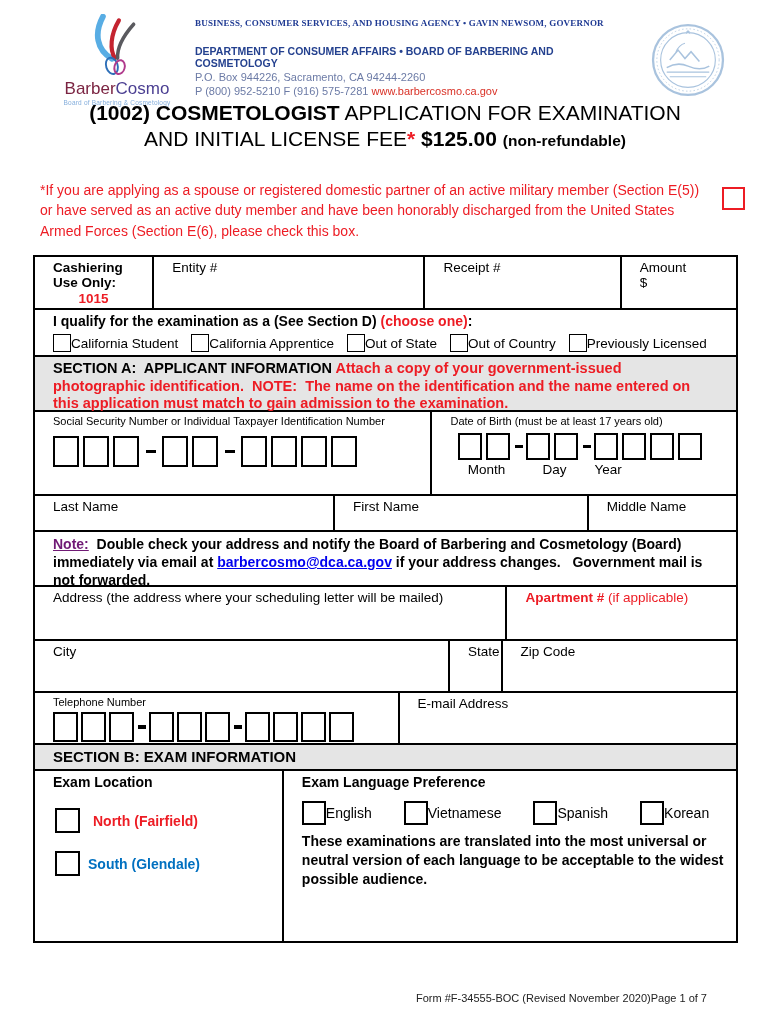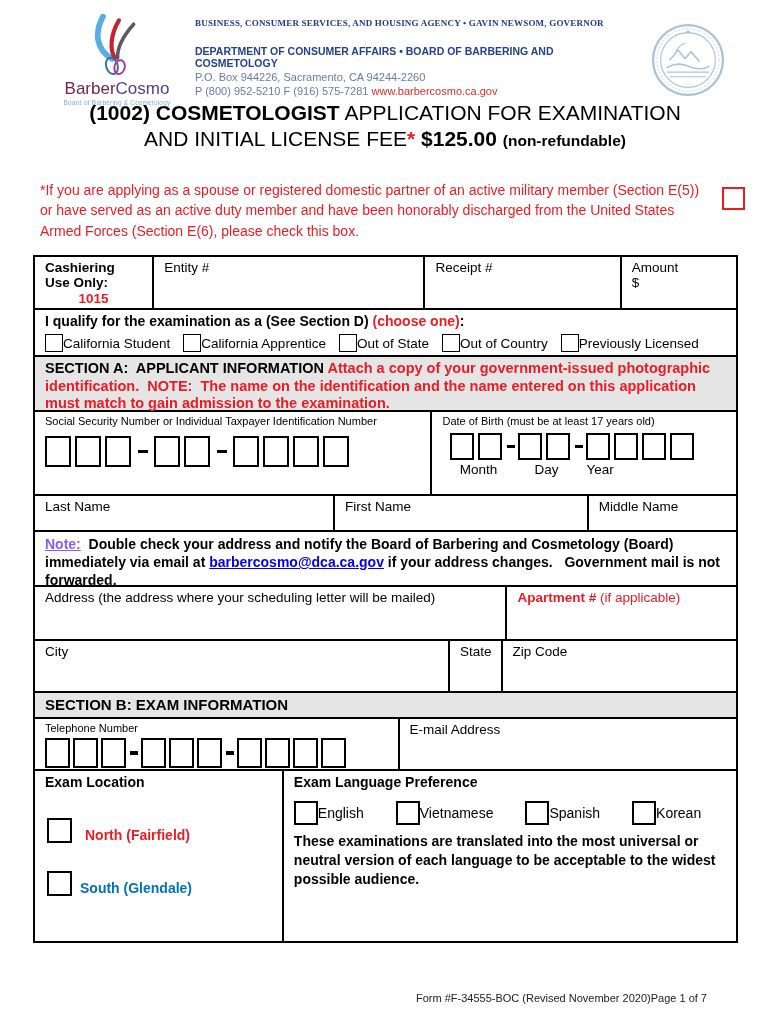--- a/index.html
+++ b/index.html
@@ -30,21 +30,21 @@
 
   
   .military{position:absolute;top:180px;left:40px;width:700px}
   .military-text{color:#ED1C24;font-size:14px;line-height:1.45;width:662px}
   .military-checkbox{position:absolute;top:7px;left:682px;width:23px;height:23px;border:2.5px solid #ED1C24;background:#fff;display:inline-block;cursor:pointer}
 
   
   .tbl{position:absolute;top:255px;left:33px;width:705px;border:2px solid #000;background:#fff}
   .row{display:flex;border-bottom:2px solid #000}
   .row:last-child{border-bottom:none}
-  .cell{border-right:2px solid #000;padding:3px 10px;font-size:13.5px;position:relative}
+  .cell{border-right:2px solid #000;padding:3px 18px;font-size:13.5px;position:relative}
   .cell:last-child{border-right:none}
   .sect{background:#E5E5E5;font-weight:bold}
 
   .r-cashier{height:53px}
   .c-cash{width:17%;font-weight:bold}
   .c-entity{width:38.7%}
   .c-receipt{width:28%}
   .c-amount{width:16.3%}
   .cash-code{text-align:center;font-weight:bold;color:#ED1C24;margin-top:1px}
 
@@ -78,21 +78,21 @@
   .dob-labels .dl{width:56px;text-align:center}
   .dob-labels .yl{width:112px;text-align:left}
 
   .r-names{height:36px}
   .c-last{width:42.8%}
   .c-first{width:36.2%}
   .c-middle{width:21%}
 
   .r-note{height:55px}
   .note-text{font-size:14px;font-weight:bold;line-height:1.3;white-space:pre-wrap}
-  .note-label{color:#8b5cf6;text-decoration:underline}
+  .note-label{color:#701a75;text-decoration:underline}
   .email-link{color:#0000EE;text-decoration:underline;cursor:pointer}
 
   .r-address{height:54px}
   .c-addr{width:67.4%}
   .c-apt{width:32.6%}
   .apt-label{color:#ED1C24;font-weight:bold}
   .apt-note{color:#ED1C24}
 
   .r-city{height:52px}
   .c-city{width:59.2%}
@@ -104,21 +104,21 @@
   .c-email{width:48%}
   .c-tel .boxes{margin-top:2px}
 
   .r-secB{height:26px}
   .secB-text{font-size:15px;font-weight:bold}
 
   .r-exam{height:170px}
   .c-loc{width:35.5%}
   .c-lang{width:64.5%}
   .loc-label,.lang-label{font-weight:bold;font-size:14px}
-  .loc-opt{display:flex;align-items:flex-end;margin-top:28px;margin-left:2px}
+  .loc-opt{display:flex;align-items:center;margin-top:18px;margin-left:2px}
   .loc-opt .txt{font-weight:bold;font-size:14px;margin-left:13px}
   .txt-north{color:#ED1C24}
   .txt-south{color:#0070C0;margin-left:8px !important}
   .lang-opts{display:flex;align-items:center;margin-top:11px;gap:32px}
   .lang-opt{display:inline-flex;align-items:center;font-size:14px;cursor:pointer}
   .lang-note{font-weight:bold;font-size:14px;line-height:1.35;margin-top:7px;width:455px}
 
   
   .footer{position:absolute;top:992px;left:55px;width:652px;display:flex;justify-content:flex-end;font-size:11px;color:#222}
 </style>
@@ -282,45 +282,45 @@
       <div class="cell c-addr"><span>Address (the address where your scheduling letter will be mailed)</span></div>
       <div class="cell c-apt"><span class="apt-label">Apartment # </span><span class="apt-note"> (if applicable)</span></div>
     </div>
 
     <div class="row r-city">
       <div class="cell c-city"><span>City</span></div>
       <div class="cell c-state"><span>State</span></div>
       <div class="cell c-zip"><span>Zip Code</span></div>
     </div>
 
-    <div class="row r-secB">
-      <div class="cell full sect">
-        <div class="secB-text">SECTION B: EXAM INFORMATION</div>
-      </div>
-    </div>
-
     <div class="row r-phone">
       <div class="cell c-tel">
         <div class="lbl">Telephone Number</div>
         <div class="boxes">
           <span class="bx ph"></span>
             <span class="bx ph"></span>
             <span class="bx ph"></span>
           <span class="dash ph"></span>
           <span class="bx ph"></span>
             <span class="bx ph"></span>
             <span class="bx ph"></span>
           <span class="dash ph"></span>
           <span class="bx ph"></span>
             <span class="bx ph"></span>
             <span class="bx ph"></span>
             <span class="bx ph"></span>
         </div>
       </div>
       <div class="cell c-email"><span>E-mail Address</span></div>
+    </div>
+
+    <div class="row r-secB">
+      <div class="cell full sect">
+        <div class="secB-text">SECTION B: EXAM INFORMATION</div>
+      </div>
     </div>
 
     <div class="row r-exam">
       <div class="cell c-loc">
         <div class="loc-label">Exam Location</div>
         <label class="loc-opt">
           <span class="cb lg"></span>
           <span class="txt txt-north">North (Fairfield)</span>
         </label>
         <label class="loc-opt">

